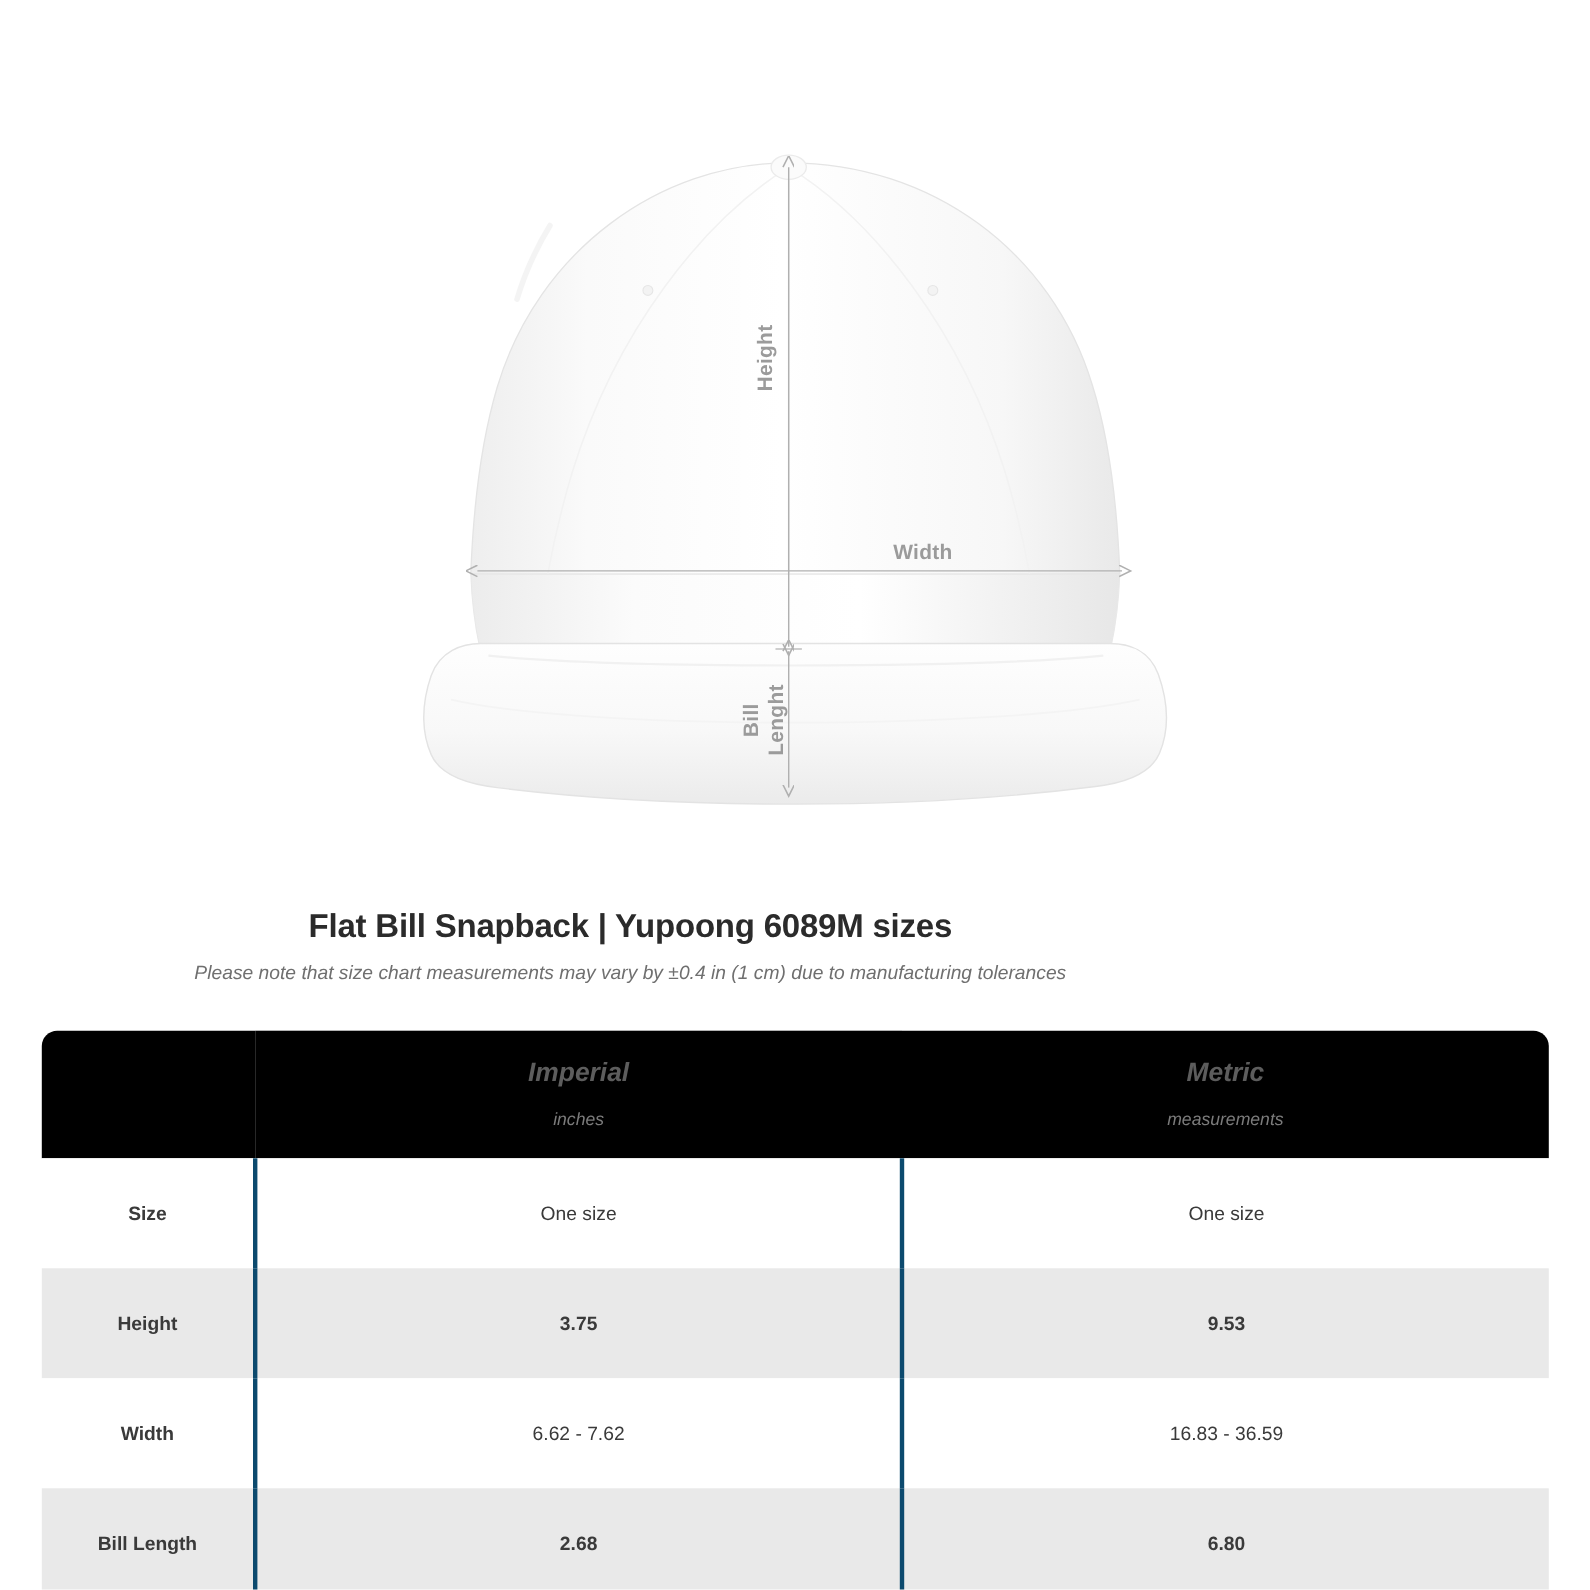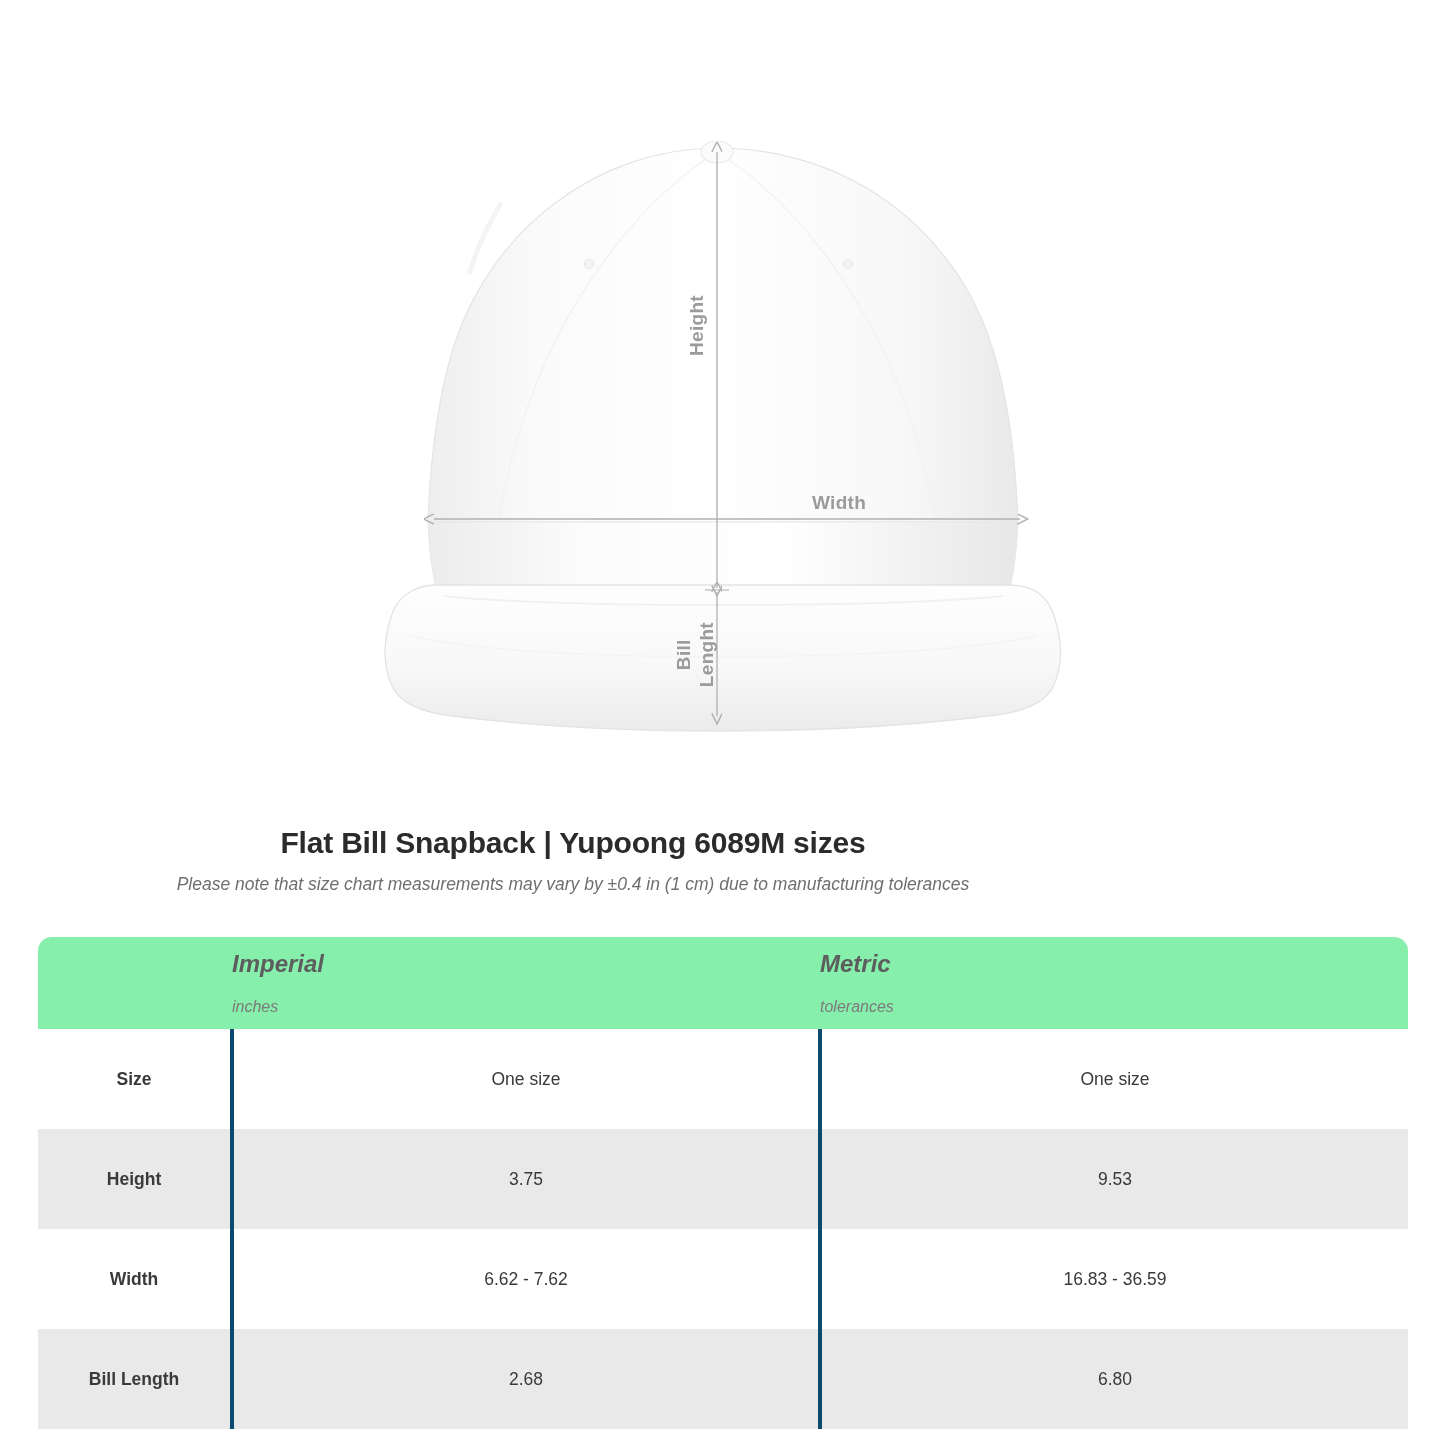--- a/index.html
+++ b/index.html
@@ -90,22 +90,23 @@
     table-layout: fixed;
   }
   table.size-table td, table.size-table th {
     padding: 0;
     margin: 0;
   }
   .col-label { width: 194px; }
   .col-val   { width: 588px; }
 
   .hdr-row td {
-    height: 92px;
-    background: #86efac;
+    height: 116px;
+    background: #000000;
+    text-align: center;
     vertical-align: middle;
   }
   .hdr-row td.first {
     border-top-left-radius: 14px;
     border-bottom-left-radius: 0;
   }
   .hdr-row td.last {
     border-top-right-radius: 14px;
   }
   .hdr-unit-big {
@@ -129,21 +130,21 @@
     text-align: center;
     vertical-align: middle;
     font-size: 17.5px;
     color: #3a3a3a;
   }
   .data-row td.rowlabel {
     font-weight: bold;
     color: #3a3a3a;
   }
   .row-white td { background: #ffffff; }
-  .row-grey  td { background: #e9e9e9; }
+  .row-grey  td { background: #e9e9e9; font-weight: bold; }
 
   .row-grey td.first { }
   .last-row td.first { border-bottom-left-radius: 0; }
 
   
   .sep-left  { border-left: 4px solid #0c4a6e; }
 </style>
 </head>
 <body>
 
@@ -252,21 +253,21 @@
       </colgroup>
       <tbody>
         <tr class="hdr-row">
           <td class="first"></td>
           <td>
             <span class="hdr-unit-big">Imperial</span>
             <span class="hdr-unit-small">inches</span>
           </td>
           <td class="last">
             <span class="hdr-unit-big">Metric</span>
-            <span class="hdr-unit-small">tolerances</span>
+            <span class="hdr-unit-small">measurements</span>
           </td>
         </tr>
 
         <tr class="data-row row-white">
           <td class="rowlabel first">Size</td>
           <td class="sep-left">One size</td>
           <td class="sep-left">One size</td>
         </tr>
 
         <tr class="data-row row-grey">

